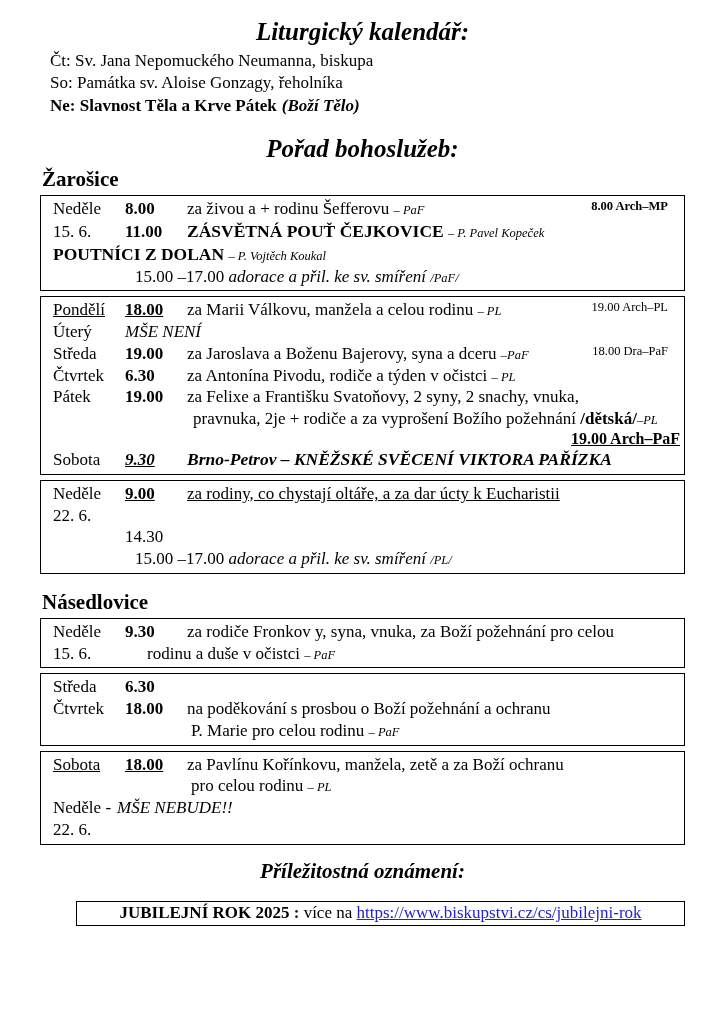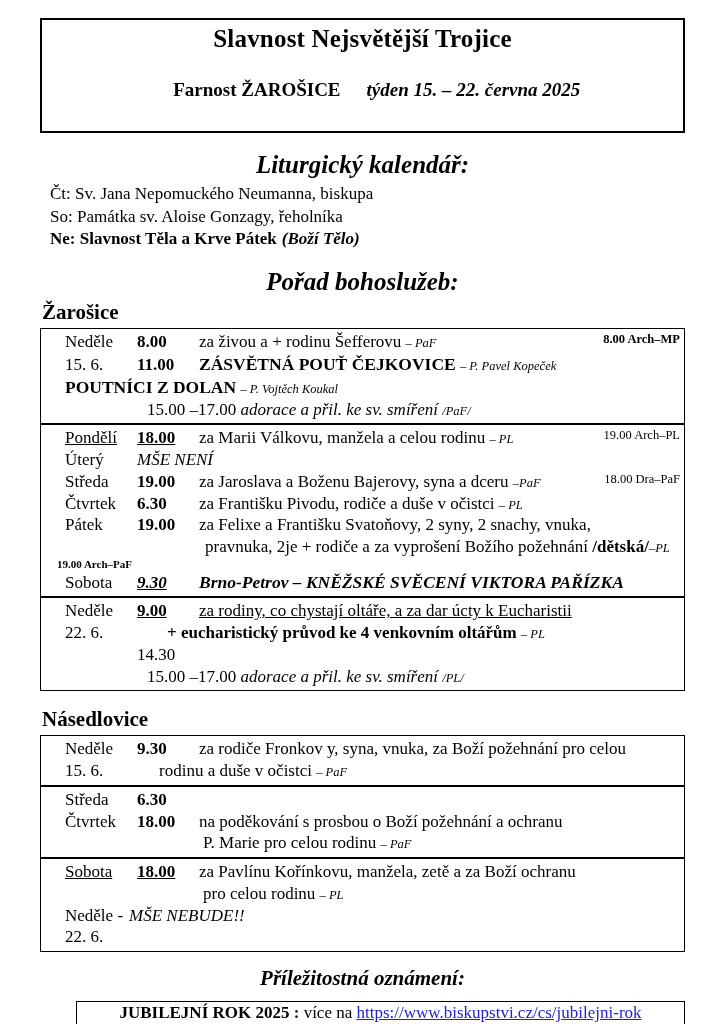--- a/index.html
+++ b/index.html
@@ -71,21 +71,22 @@
   .lit-line.bold { font-weight: bold; }
   .lit-line .paren {
     font-style: italic;
     font-weight: bold;
     margin-left: 5px;
   }
 
   
   .box {
     border: 1.6px solid #000;
-    padding: 2px 0 3px 16px;
+    padding: 2px 0 3px 4px;
+    margin-bottom: 5px;
   }
   .row {
     display: flex;
     align-items: baseline;
     font-size: 17px;
     line-height: 1.28;
     padding: 0 4px 0 8px;
     white-space: nowrap;
   }
   .c-day {
@@ -112,75 +113,71 @@
   .cap {
     font-weight: bold;
     font-size: 17.5px;
   }
   .small {
     font-size: 12.5px;
     font-style: italic;
   }
   .right-ann {
     position: absolute;
-    right: 0;
+    right: 12px;
     top: 0;
     font-size: 12.5px;
     font-weight: bold;
     white-space: nowrap;
   }
   .right-ann.normal { font-weight: normal; }
   .indent-3 { padding-left: 120px; }
   .free-row {
     font-size: 17px;
     line-height: 1.28;
     padding: 0 4px 0 8px;
     position: relative;
     white-space: nowrap;
   }
   .ann-only-row {
-    font-size: 11px;
+    font-size: 16px;
     line-height: 1.15;
+    text-align: right;
     padding-right: 4px;
     font-weight: bold;
+    text-decoration: underline;
   }
 
   
   .ann-head {
     text-align: center;
     font-size: 21px;
     font-weight: bold;
     font-style: italic;
-    margin: 14px 0 10px 0;
+    margin: 14px 0 17px 0;
   }
   .jub-box {
     border: 1.2px solid #000;
     margin: 0 0 3px 36px;
     padding: 1px 6px 2px 6px;
     font-size: 17px;
     white-space: nowrap;
     text-align: center;
   }
   .jub-box .lbl { font-weight: bold; }
   .link {
     color: #2222cc;
     text-decoration: underline;
   }
 </style>
 </head>
 <body>
 
 <div class="page">
 
-  <div class="header-box">
-    <div class="header-title">Slavnost Nejsvětější Trojice</div>
-    <div class="header-sub">
-      <span>Farnost ŽAROŠICE</span><span class="date-part">týden 15. – 22. června 2025</span>
-    </div>
-  </div>
 
   <div class="sec-heading">Liturgický kalendář:</div>
   <div class="lit-line">Čt: Sv. Jana Nepomuckého Neumanna, biskupa</div>
   <div class="lit-line">So: Památka sv. Aloise Gonzagy, řeholníka</div>
   <div class="lit-line bold">
     <span>Ne: Slavnost Těla a Krve Pátek</span><span class="paren">(Boží Tělo)</span>
   </div>
 
   <div class="sec-heading">Pořad bohoslužeb:</div>
 
@@ -237,21 +234,21 @@
       <span class="c-body">
         <span>za Jaroslava a Boženu Bajerovy, syna a dceru</span>
         <span class="small">–PaF</span>
         <span class="right-ann normal"><span>18.00 Dra–PaF</span></span>
       </span>
     </div>
     <div class="row">
       <span class="c-day">Čtvrtek</span>
       <span class="c-time">6.30</span>
       <span class="c-body">
-        <span>za Františku Pivodu, rodiče a duše v  očistci</span>
+        <span>za Antonína Pivodu, rodiče a týden v  očistci</span>
         <span class="small">– PL</span>
       </span>
     </div>
     <div class="row">
       <span class="c-day">Pátek</span>
       <span class="c-time">19.00</span>
       <span class="c-body">
         <span>za Felixe a Františku Svatoňovy, 2 syny, 2 snachy, vnuka,</span>
       </span>
     </div>
@@ -274,24 +271,20 @@
   <div class="box">
     <div class="row">
       <span class="c-day">Neděle</span>
       <span class="c-time u">9.00</span>
       <span class="c-body">
         <span class="u">za rodiny, co chystají oltáře, a za dar úcty k Eucharistii</span>
       </span>
     </div>
     <div class="row">
       <span class="c-day">22. 6.</span>
-      <span class="c-body" style="padding-left:30px;">
-        <span class="b">+ eucharistický průvod ke 4 venkovním oltářům</span>
-        <span class="small">– PL</span>
-      </span>
     </div>
     <div class="row">
       <span class="c-day"></span>
       <span class="c-time plain">14.30</span>
     </div>
     <div class="free-row" style="padding-left:90px;">
       <span>15.00 –17.00</span>
       <span class="i">adorace a přil. ke sv. smíření</span>
       <span class="small">/PL/</span>
     </div>

